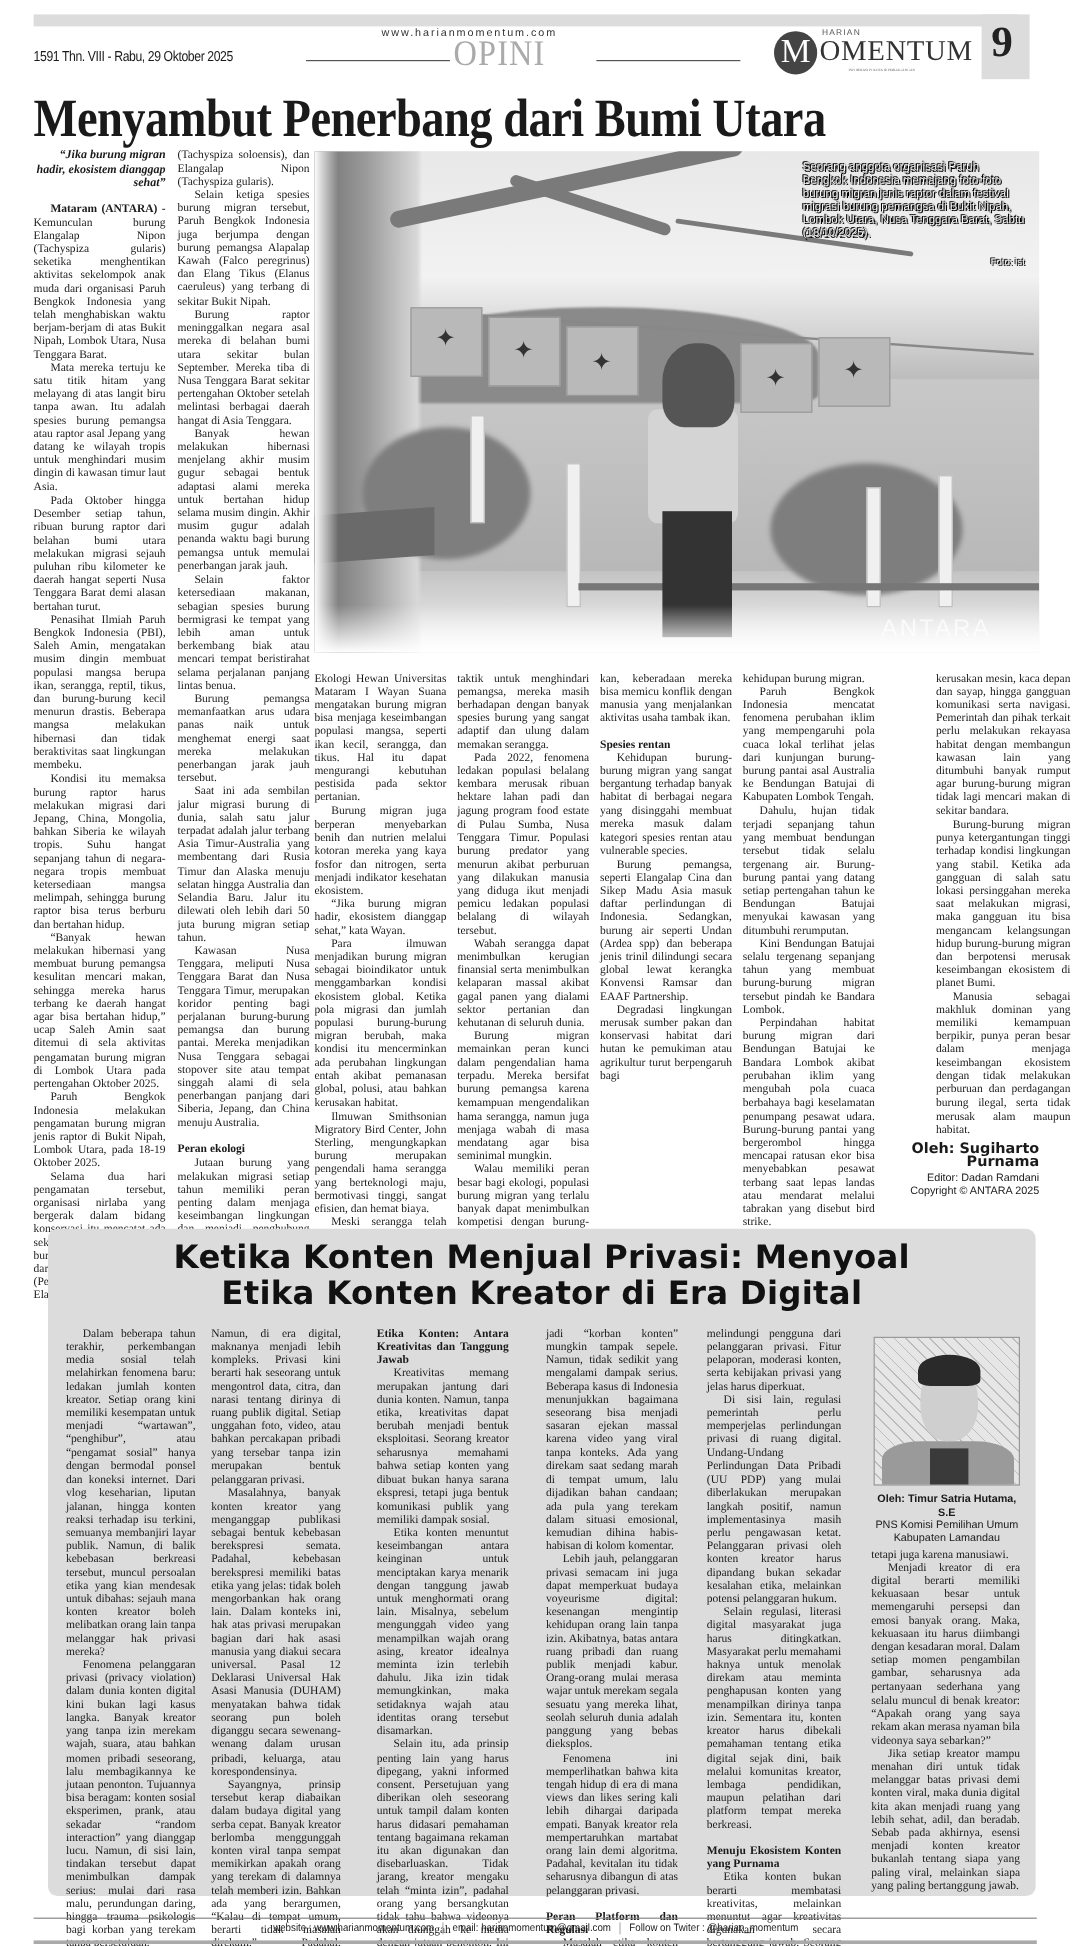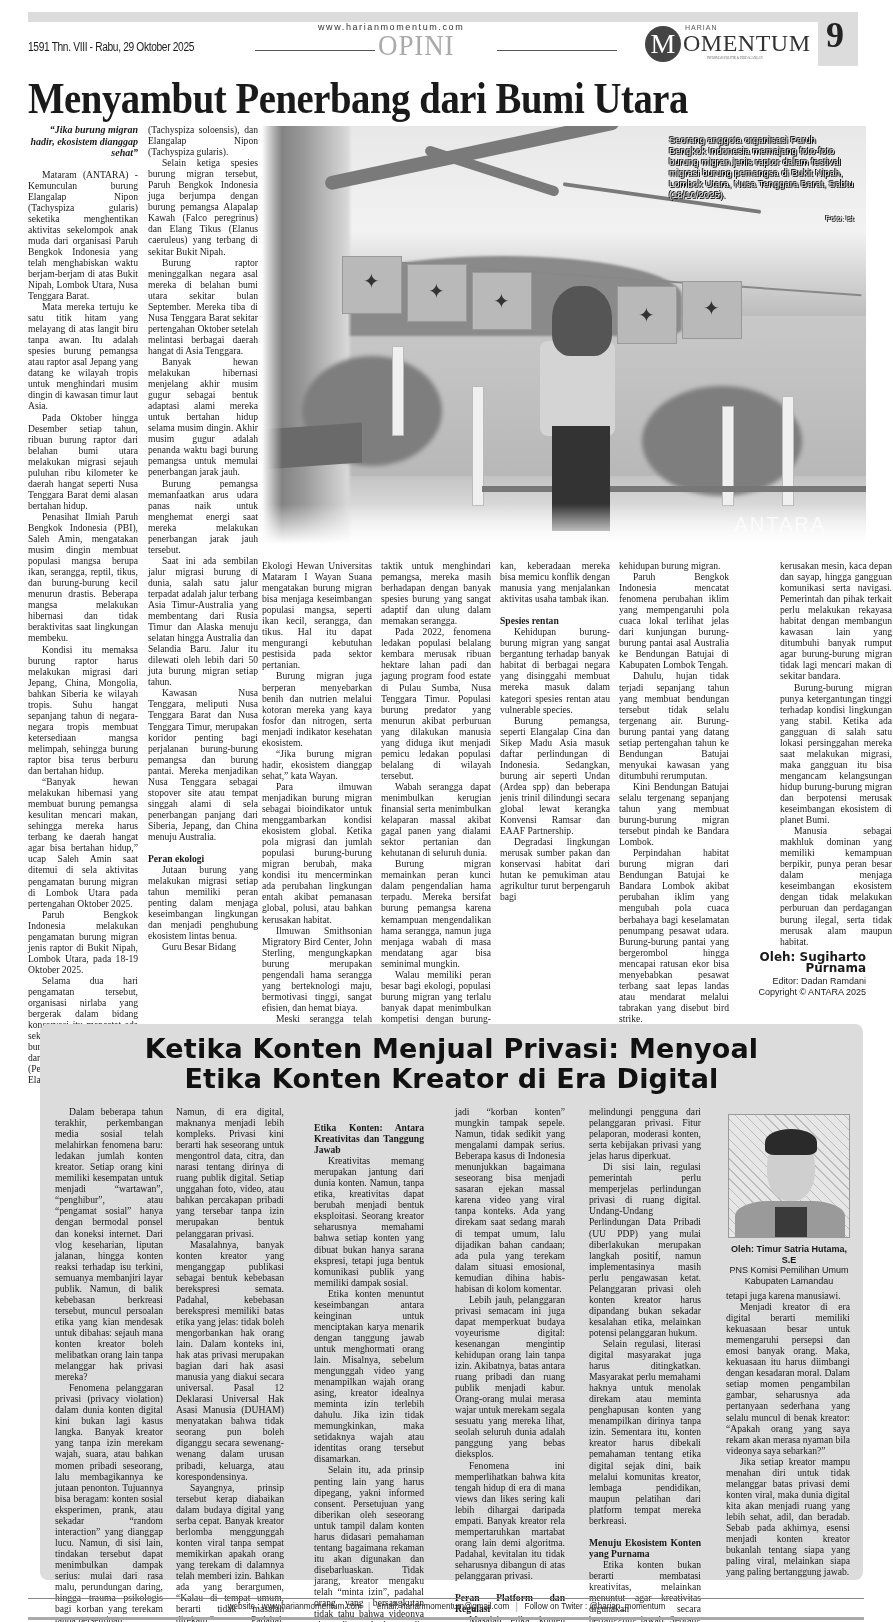--- a/index.html
+++ b/index.html
@@ -41,21 +41,21 @@
   .photo .fade-b{position:absolute;left:0;bottom:0;width:100%;height:40px;background:linear-gradient(0deg,#fff,transparent)}
   .photo .watermark{position:absolute;right:40px;bottom:8px;font-family:"Liberation Sans",sans-serif;font-size:20px;color:rgba(255,255,255,0.7);letter-spacing:2px}
   .caption{position:absolute;right:12px;top:8px;width:185px;font-family:"Liberation Sans",sans-serif;font-size:9.5px;line-height:11px;color:#fff;text-shadow:0 0 1px #000,0 0 1px #000,1px 1px 0 #000,-1px -1px 0 #000}
   .credit{position:absolute;right:12px;top:88px;font-family:"Liberation Sans",sans-serif;font-size:8px;color:#fff;text-shadow:0 0 1px #000,1px 1px 0 #000,-1px -1px 0 #000}
 
   .col{position:absolute;font-size:9.6px;line-height:11.05px;text-align:justify;hyphens:auto}
   .col p{text-indent:14px}
   .col p.noindent{text-indent:0}
   .col .sub{font-weight:bold;text-indent:0;margin-top:11px}
   .col .pull{font-style:italic;font-weight:bold;text-align:right;font-size:10px;line-height:11.5px;margin-bottom:10px;text-indent:0}
-  .col .dateline{font-weight:normal}
+  .col .dateline{font-weight:bold}
   .byline{position:absolute;left:742px;top:952px;width:124px;text-align:right;font-family:"DejaVu Sans",sans-serif;font-weight:bold;font-size:12px;line-height:11px}
   .editor{position:absolute;left:730px;top:976px;width:136px;text-align:right;font-family:"Liberation Sans",sans-serif;font-size:9px;line-height:10.5px}
 
   .box2{position:absolute;left:40px;top:1024px;width:823px;height:556px;background:#dcdcdc;border-radius:8px}
   .headline2{position:absolute;left:40px;top:1034px;width:823px;text-align:center;font-family:"DejaVu Sans",sans-serif;font-weight:bold;font-size:27px;line-height:30px;letter-spacing:0.2px;color:#111}
   .author-photo{position:absolute;left:728px;top:1114px;width:122px;height:124px;border:1px solid #999;overflow:hidden;background:repeating-linear-gradient(45deg,#e6e6e6 0 6px,#bcbcbc 6px 7px),repeating-linear-gradient(-45deg,transparent 0 6px,#bcbcbc 6px 7px)}
   .author-photo .face{position:absolute;left:38px;top:22px;width:48px;height:64px;border-radius:45%;background:#cfcfcf}
   .author-photo .hair{position:absolute;left:36px;top:14px;width:52px;height:26px;border-radius:50% 50% 20% 20%;background:#2a2a2a}
   .author-photo .body{position:absolute;left:6px;top:86px;width:110px;height:50px;border-radius:30% 30% 0 0;background:#9a9a9a}
   .author-photo .shirt{position:absolute;left:46px;top:92px;width:32px;height:40px;background:#3a3a3a}
@@ -127,33 +127,34 @@
   <div class="fade-b"></div>
   <div class="watermark">ANTARA</div>
   <div class="caption">Seorang anggota organisasi Paruh Bengkok Indonesia memajang foto-foto burung migran jenis raptor dalam festival migrasi burung pemangsa di Bukit Nipah, Lombok Utara, Nusa Tenggara Barat, Sabtu (18/10/2025).</div>
   <div class="credit">Foto: ist</div>
 </div>
 
 <div class="col" style="left:28px;top:124px;width:110px">
   <p class="pull">“Jika burung migran hadir, ekosistem dianggap sehat”</p>
   <p><span class="dateline">Mataram (ANTARA) -</span> <span>Kemunculan burung Elangalap Nipon (Tachyspiza gularis) seketika menghentikan aktivitas sekelompok anak muda dari organisasi Paruh Bengkok Indonesia yang telah menghabiskan waktu berjam-berjam di atas Bukit Nipah, Lombok Utara, Nusa Tenggara Barat.</span></p>
   <p>Mata mereka tertuju ke satu titik hitam yang melayang di atas langit biru tanpa awan. Itu adalah spesies burung pemangsa atau raptor asal Jepang yang datang ke wilayah tropis untuk menghindari musim dingin di kawasan timur laut Asia.</p>
-  <p>Pada Oktober hingga Desember setiap tahun, ribuan burung raptor dari belahan bumi utara melakukan migrasi sejauh puluhan ribu kilometer ke daerah hangat seperti Nusa Tenggara Barat demi alasan bertahan hidup.</p>
+  <p>Pada Oktober hingga Desember setiap tahun, ribuan burung raptor dari belahan bumi utara melakukan migrasi sejauh puluhan ribu kilometer ke daerah hangat seperti Nusa Tenggara Barat demi alasan bertahan turut.</p>
   <p>Penasihat Ilmiah Paruh Bengkok Indonesia (PBI), Saleh Amin, mengatakan musim dingin membuat populasi mangsa berupa ikan, serangga, reptil, tikus, dan burung-burung kecil menurun drastis. Beberapa mangsa melakukan hibernasi dan tidak beraktivitas saat lingkungan membeku.</p>
   <p>Kondisi itu memaksa burung raptor harus melakukan migrasi dari Jepang, China, Mongolia, bahkan Siberia ke wilayah tropis. Suhu hangat sepanjang tahun di negara-negara tropis membuat ketersediaan mangsa melimpah, sehingga burung raptor bisa terus berburu dan bertahan hidup.</p>
   <p>“Banyak hewan melakukan hibernasi yang membuat burung pemangsa kesulitan mencari makan, sehingga mereka harus terbang ke daerah hangat agar bisa bertahan hidup,” ucap Saleh Amin saat ditemui di sela aktivitas pengamatan burung migran di Lombok Utara pada pertengahan Oktober 2025.</p>
   <p>Paruh Bengkok Indonesia melakukan pengamatan burung migran jenis raptor di Bukit Nipah, Lombok Utara, pada 18-19 Oktober 2025.</p>
   <p>Selama dua hari pengamatan tersebut, organisasi nirlaba yang bergerak dalam bidang konservasi itu mencatat ada sekitar 1.100 kali terlihat burung pemangsa migran dari spesies Sikepmadu Asia (Pernis ptilorhynchus), Elangalap Cina</p>
 </div>
 
 <div class="col" style="left:148px;top:124px;width:110px">
   <p class="noindent">(Tachyspiza soloensis), dan Elangalap Nipon (Tachyspiza gularis).</p>
   <p>Selain ketiga spesies burung migran tersebut, Paruh Bengkok Indonesia juga berjumpa dengan burung pemangsa Alapalap Kawah (Falco peregrinus) dan Elang Tikus (Elanus caeruleus) yang terbang di sekitar Bukit Nipah.</p>
   <p>Burung raptor meninggalkan negara asal mereka di belahan bumi utara sekitar bulan September. Mereka tiba di Nusa Tenggara Barat sekitar pertengahan Oktober setelah melintasi berbagai daerah hangat di Asia Tenggara.</p>
   <p>Banyak hewan melakukan hibernasi menjelang akhir musim gugur sebagai bentuk adaptasi alami mereka untuk bertahan hidup selama musim dingin. Akhir musim gugur adalah penanda waktu bagi burung pemangsa untuk memulai penerbangan jarak jauh.</p>
+  <p>Selain faktor ketersediaan makanan, sebagian spesies burung bermigrasi ke tempat yang lebih aman untuk berkembang biak atau mencari tempat beristirahat selama perjalanan panjang lintas benua.</p>
   <p>Burung pemangsa memanfaatkan arus udara panas naik untuk menghemat energi saat mereka melakukan penerbangan jarak jauh tersebut.</p>
   <p>Saat ini ada sembilan jalur migrasi burung di dunia, salah satu jalur terpadat adalah jalur terbang Asia Timur-Australia yang membentang dari Rusia Timur dan Alaska menuju selatan hingga Australia dan Selandia Baru. Jalur itu dilewati oleh lebih dari 50 juta burung migran setiap tahun.</p>
   <p>Kawasan Nusa Tenggara, meliputi Nusa Tenggara Barat dan Nusa Tenggara Timur, merupakan koridor penting bagi perjalanan burung-burung pemangsa dan burung pantai. Mereka menjadikan Nusa Tenggara sebagai stopover site atau tempat singgah alami di sela penerbangan panjang dari Siberia, Jepang, dan China menuju Australia.</p>
   <p class="sub">Peran ekologi</p>
   <p>Jutaan burung yang melakukan migrasi setiap tahun memiliki peran penting dalam menjaga keseimbangan lingkungan dan menjadi penghubung ekosistem lintas benua.</p>
   <p>Guru Besar Bidang</p>
 </div>
 
 <div class="col" style="left:262px;top:560px;width:110px">
   <p class="noindent">Ekologi Hewan Universitas Mataram I Wayan Suana mengatakan burung migran bisa menjaga keseimbangan populasi mangsa, seperti ikan kecil, serangga, dan tikus. Hal itu dapat mengurangi kebutuhan pestisida pada sektor pertanian.</p>
@@ -213,21 +214,21 @@
 
 </div>
 
 <div class="col" style="left:176px;top:1106px;width:108px">
   <p class="noindent">Namun, di era digital, maknanya menjadi lebih kompleks. Privasi kini berarti hak seseorang untuk mengontrol data, citra, dan narasi tentang dirinya di ruang publik digital. Setiap unggahan foto, video, atau bahkan percakapan pribadi yang tersebar tanpa izin merupakan bentuk pelanggaran privasi.</p>
   <p>Masalahnya, banyak konten kreator yang menganggap publikasi sebagai bentuk kebebasan berekspresi semata. Padahal, kebebasan berekspresi memiliki batas etika yang jelas: tidak boleh mengorbankan hak orang lain. Dalam konteks ini, hak atas privasi merupakan bagian dari hak asasi manusia yang diakui secara universal. Pasal 12 Deklarasi Universal Hak Asasi Manusia (DUHAM) menyatakan bahwa tidak seorang pun boleh diganggu secara sewenang-wenang dalam urusan pribadi, keluarga, atau korespondensinya.</p>
   <p>Sayangnya, prinsip tersebut kerap diabaikan dalam budaya digital yang serba cepat. Banyak kreator berlomba menggunggah konten viral tanpa sempat memikirkan apakah orang yang terekam di dalamnya telah memberi izin. Bahkan ada yang berargumen, “Kalau di tempat umum, berarti tidak masalah direkam.” Padahal, publikasi di ruang digital memiliki konsekuensi jauh lebih luas dibanding sekadar dilihat orang yang lewat di jalan.</p>
 </div>
 
 <div class="col" style="left:314px;top:1106px;width:110px">
-  <p class="sub" style="margin-top:16px">Etika Konten: Antara Kreativitas dan Tanggung Jawab</p>
+  <p class="sub" style="margin-top:0">Etika Konten: Antara Kreativitas dan Tanggung Jawab</p>
   <p>Kreativitas memang merupakan jantung dari dunia konten. Namun, tanpa etika, kreativitas dapat berubah menjadi bentuk eksploitasi. Seorang kreator seharusnya memahami bahwa setiap konten yang dibuat bukan hanya sarana ekspresi, tetapi juga bentuk komunikasi publik yang memiliki dampak sosial.</p>
   <p>Etika konten menuntut keseimbangan antara keinginan untuk menciptakan karya menarik dengan tanggung jawab untuk menghormati orang lain. Misalnya, sebelum mengunggah video yang menampilkan wajah orang asing, kreator idealnya meminta izin terlebih dahulu. Jika izin tidak memungkinkan, maka setidaknya wajah atau identitas orang tersebut disamarkan.</p>
   <p>Selain itu, ada prinsip penting lain yang harus dipegang, yakni informed consent. Persetujuan yang diberikan oleh seseorang untuk tampil dalam konten harus didasari pemahaman tentang bagaimana rekaman itu akan digunakan dan disebarluaskan. Tidak jarang, kreator mengaku telah “minta izin”, padahal orang yang bersangkutan tidak tahu bahwa videonya akan diunggah ke media dengan jutaan penonton. Ini jelas bentuk manipulasi.</p>
 
 </div>
 
 <div class="col" style="left:455px;top:1106px;width:110px">
   <p class="noindent">jadi “korban konten” mungkin tampak sepele. Namun, tidak sedikit yang mengalami dampak serius. Beberapa kasus di Indonesia menunjukkan bagaimana seseorang bisa menjadi sasaran ejekan massal karena video yang viral tanpa konteks. Ada yang direkam saat sedang marah di tempat umum, lalu dijadikan bahan candaan; ada pula yang terekam dalam situasi emosional, kemudian dihina habis-habisan di kolom komentar.</p>
   <p>Lebih jauh, pelanggaran privasi semacam ini juga dapat memperkuat budaya voyeurisme digital: kesenangan mengintip kehidupan orang lain tanpa izin. Akibatnya, batas antara ruang pribadi dan ruang publik menjadi kabur. Orang-orang mulai merasa wajar untuk merekam segala sesuatu yang mereka lihat, seolah seluruh dunia adalah panggung yang bebas dieksplos.</p>
   <p>Fenomena ini memperlihatkan bahwa kita tengah hidup di era di mana views dan likes sering kali lebih dihargai daripada empati. Banyak kreator rela mempertaruhkan martabat orang lain demi algoritma. Padahal, kevitalan itu tidak seharusnya dibangun di atas pelanggaran privasi.</p>

